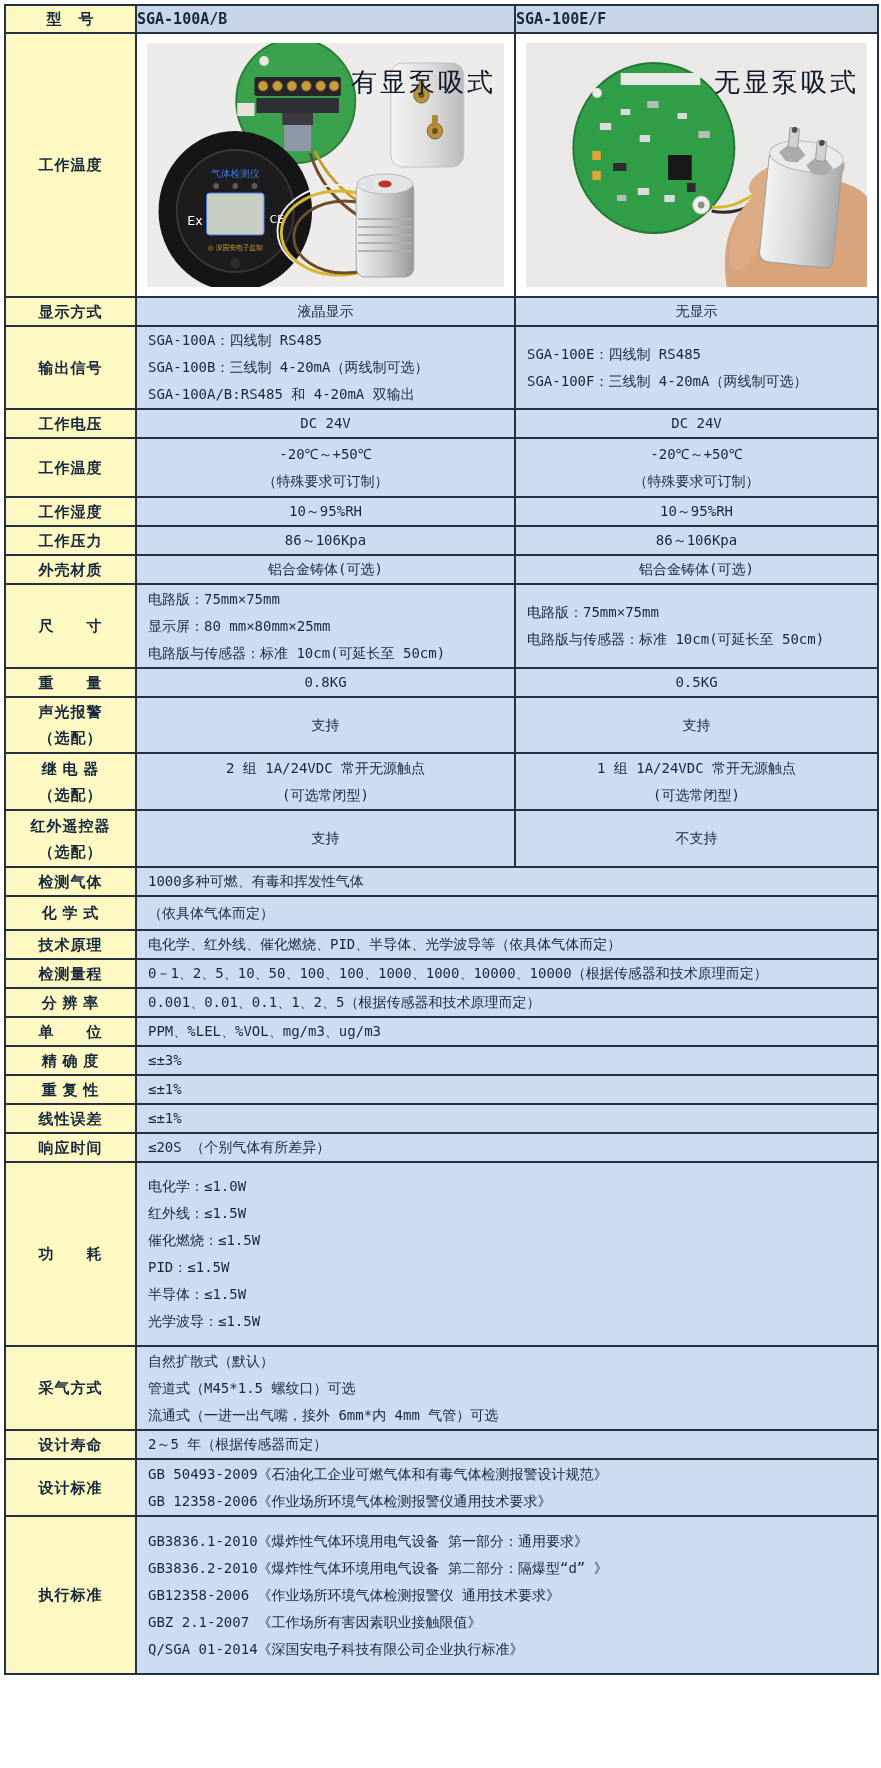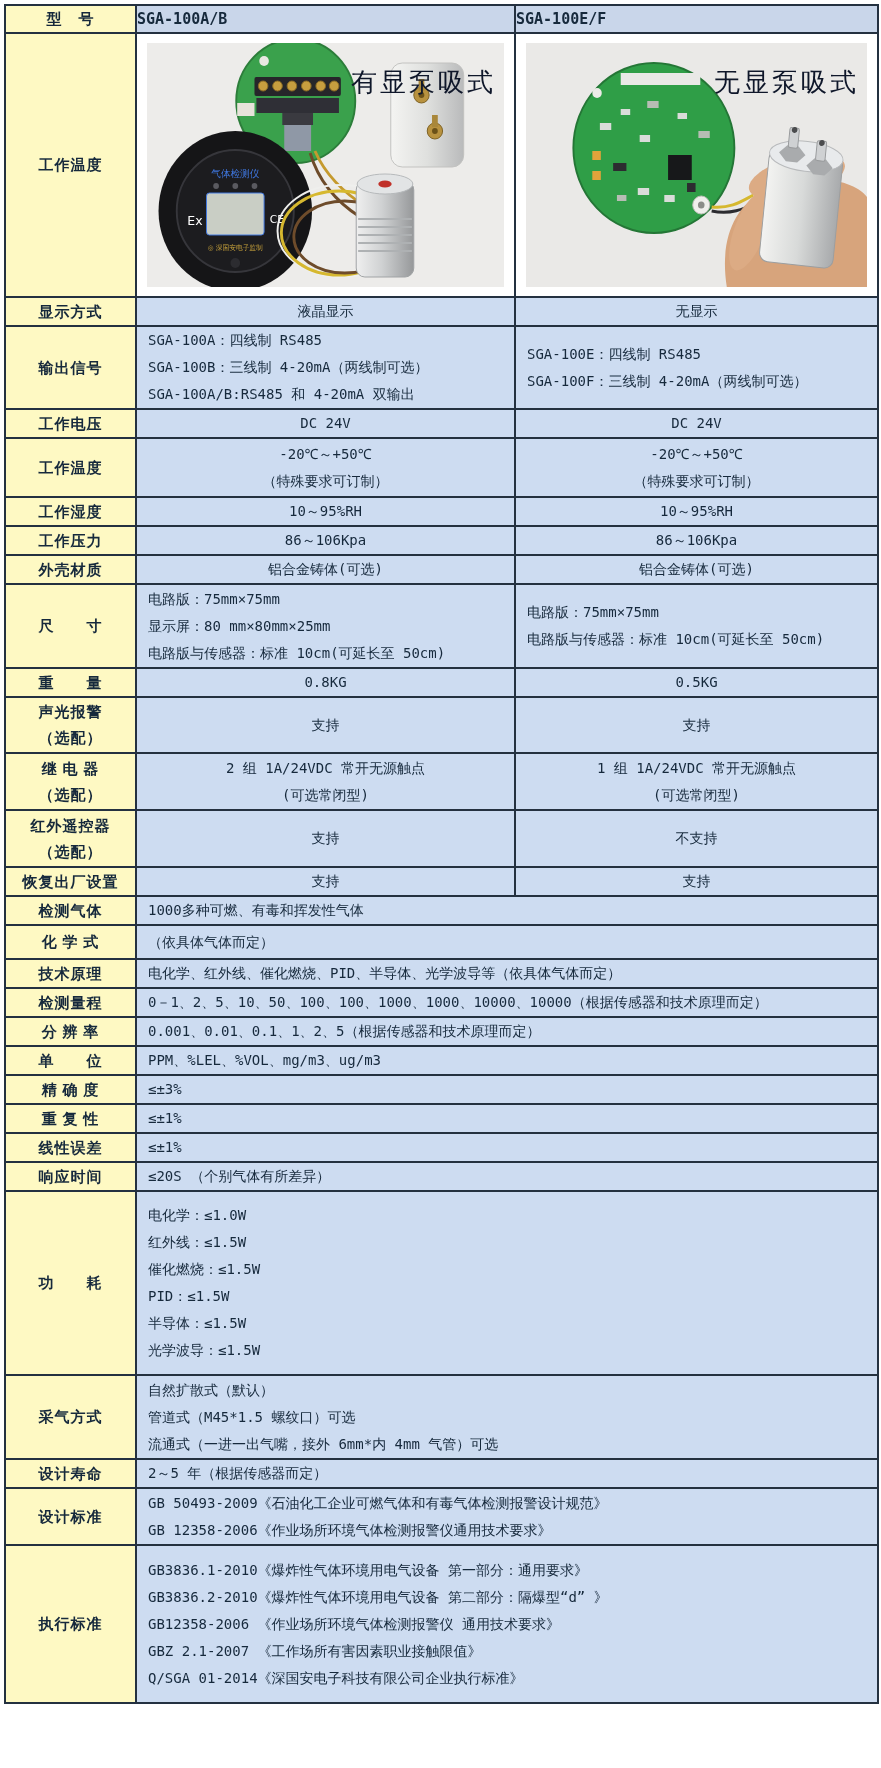--- a/index.html
+++ b/index.html
@@ -326,31 +326,20 @@
           <div class="line">（选配）</div>
         </td>
     <td class="val center">
           <div class="line">支持</div>
         </td>
     <td class="val center">
           <div class="line">不支持</div>
         </td>
   </tr>
 
-  <tr style="height:28px">
-    <td class="lab">
-          <div class="line">恢复出厂设置</div>
-        </td>
-    <td class="val center">
-          <div class="line">支持</div>
-        </td>
-    <td class="val center">
-          <div class="line">支持</div>
-        </td>
-  </tr>
 
   <tr style="height:28px">
     <td class="lab">
           <div class="line">检测气体</div>
         </td>
     <td class="val left" colspan="2">
           <div class="line">1000多种可燃、有毒和挥发性气体</div>
         </td>
   </tr>
 

